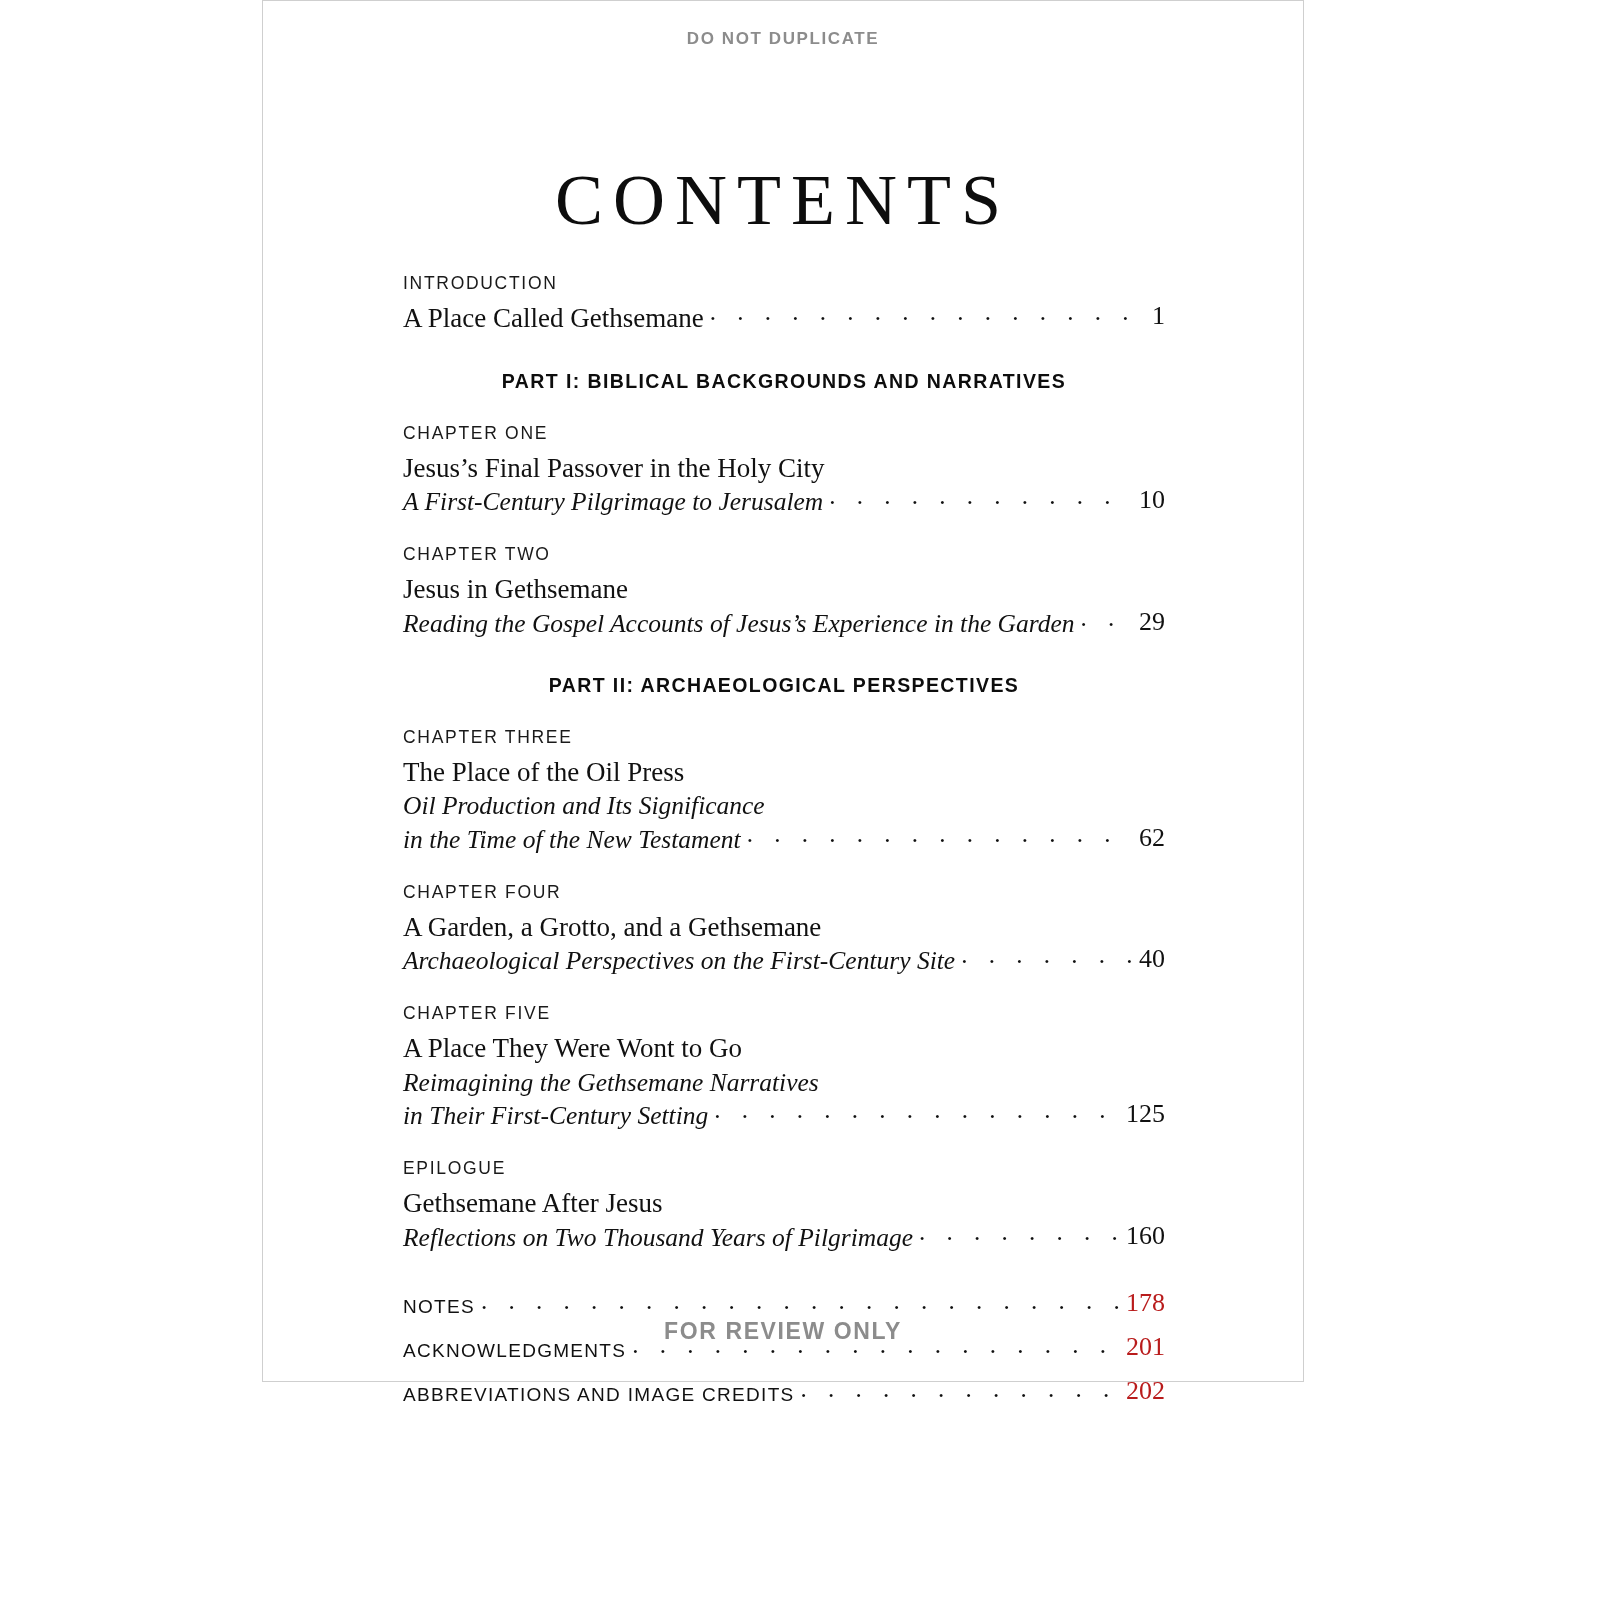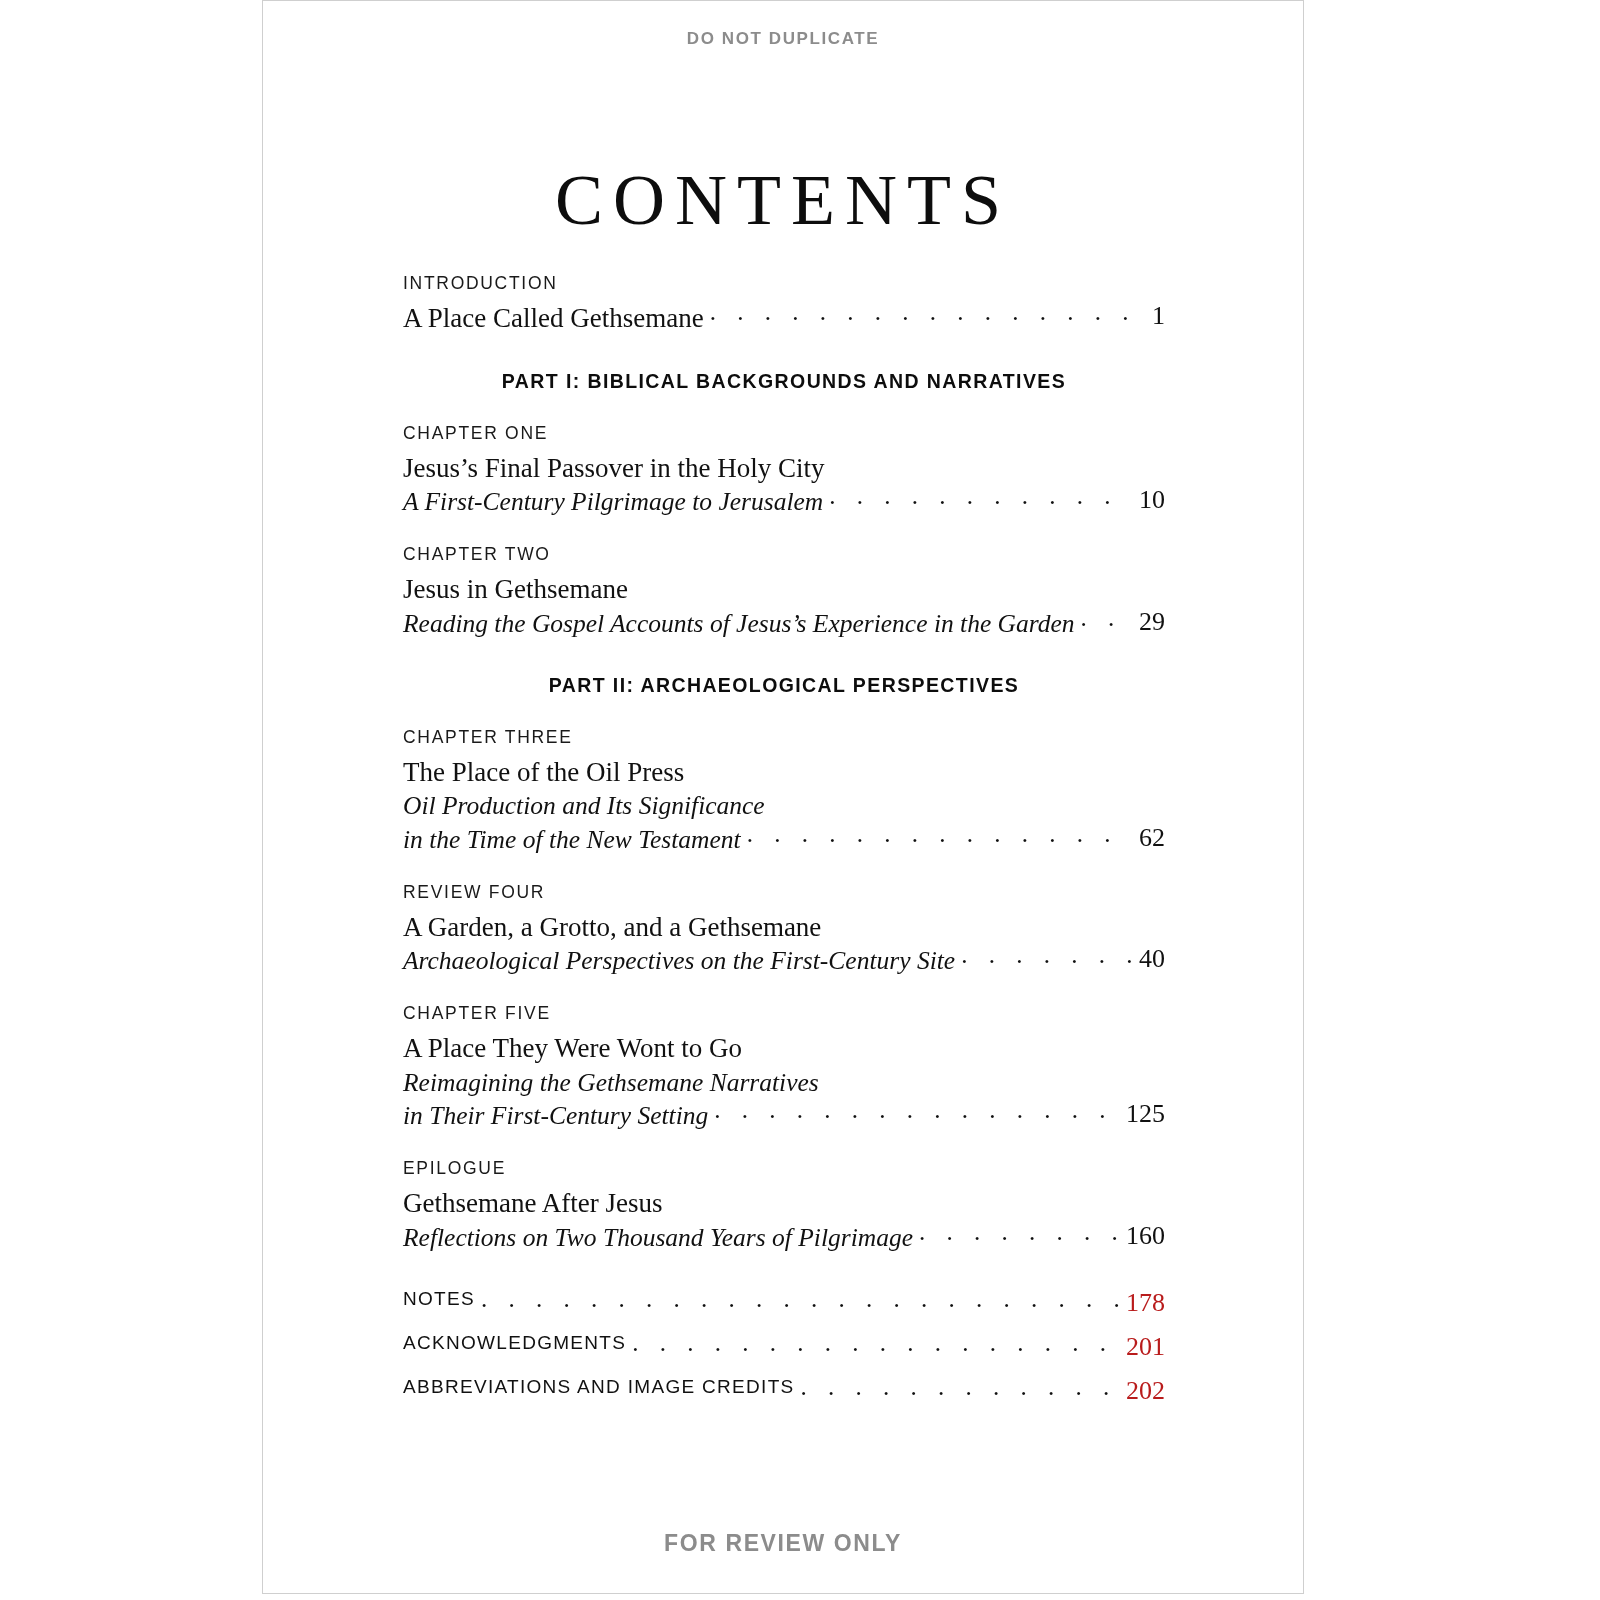--- a/index.html
+++ b/index.html
@@ -12,21 +12,21 @@
     height: 1600px;
     font-family: "Liberation Serif", serif;
     color: #111111;
     overflow: hidden;
   }
   .page {
     position: absolute;
     left: 262px;
     top: 0px;
     width: 1042px;
-    height: 1594px;
+    height: 1382px;
     border: 1px solid #cfcfcf;
     background: #ffffff;
     box-sizing: border-box;
   }
   .watermark-top {
     position: absolute;
     top: 28px;
     left: 0;
     width: 100%;
     text-align: center;
@@ -123,21 +123,21 @@
     font-size: 26px;
     text-align: right;
     color: #111111;
     font-family: "Liberation Serif", serif;
   }
   .backmatter {
     margin-top: 34px;
   }
   .back-row {
     display: flex;
-    align-items: flex-start;
+    align-items: flex-end;
     margin-bottom: 14px;
   }
   .back-row .txt {
     font-family: "Liberation Sans", sans-serif;
     font-size: 19px;
     letter-spacing: 1.3px;
     color: #111111;
     flex: 0 0 auto;
     white-space: nowrap;
   }
@@ -206,21 +206,21 @@
       <div class="title-line">The Place of the Oil Press</div>
       <div class="sub-line">Oil Production and Its Significance</div>
       <div class="row">
         <span class="txt sub-line">in the Time of the New Testament</span>
         <span class="leader">. . . . . . . . . . . . . . . . . . . . . . . . . . . . . . . . . . . . . . . . . . . . . . . . . . . . . . . . . . . . . . . . . . . . . . . .</span>
         <span class="pg">62</span>
       </div>
     </div>
 
     <div class="entry">
-      <div class="label">REVIEW FOUR</div>
+      <div class="label">CHAPTER FOUR</div>
       <div class="title-line">A Garden, a Grotto, and a Gethsemane</div>
       <div class="row">
         <span class="txt sub-line">Archaeological Perspectives on the First-Century Site</span>
         <span class="leader">. . . . . . . . . . . . . . . . . . . . . . . . . . . . . . . . . . . . . . . . . . . . . . . . . . . . . . . . . . . . . . . . . . . . . . . .</span>
         <span class="pg">40</span>
       </div>
     </div>
 
     <div class="entry">
       <div class="label">CHAPTER FIVE</div>

